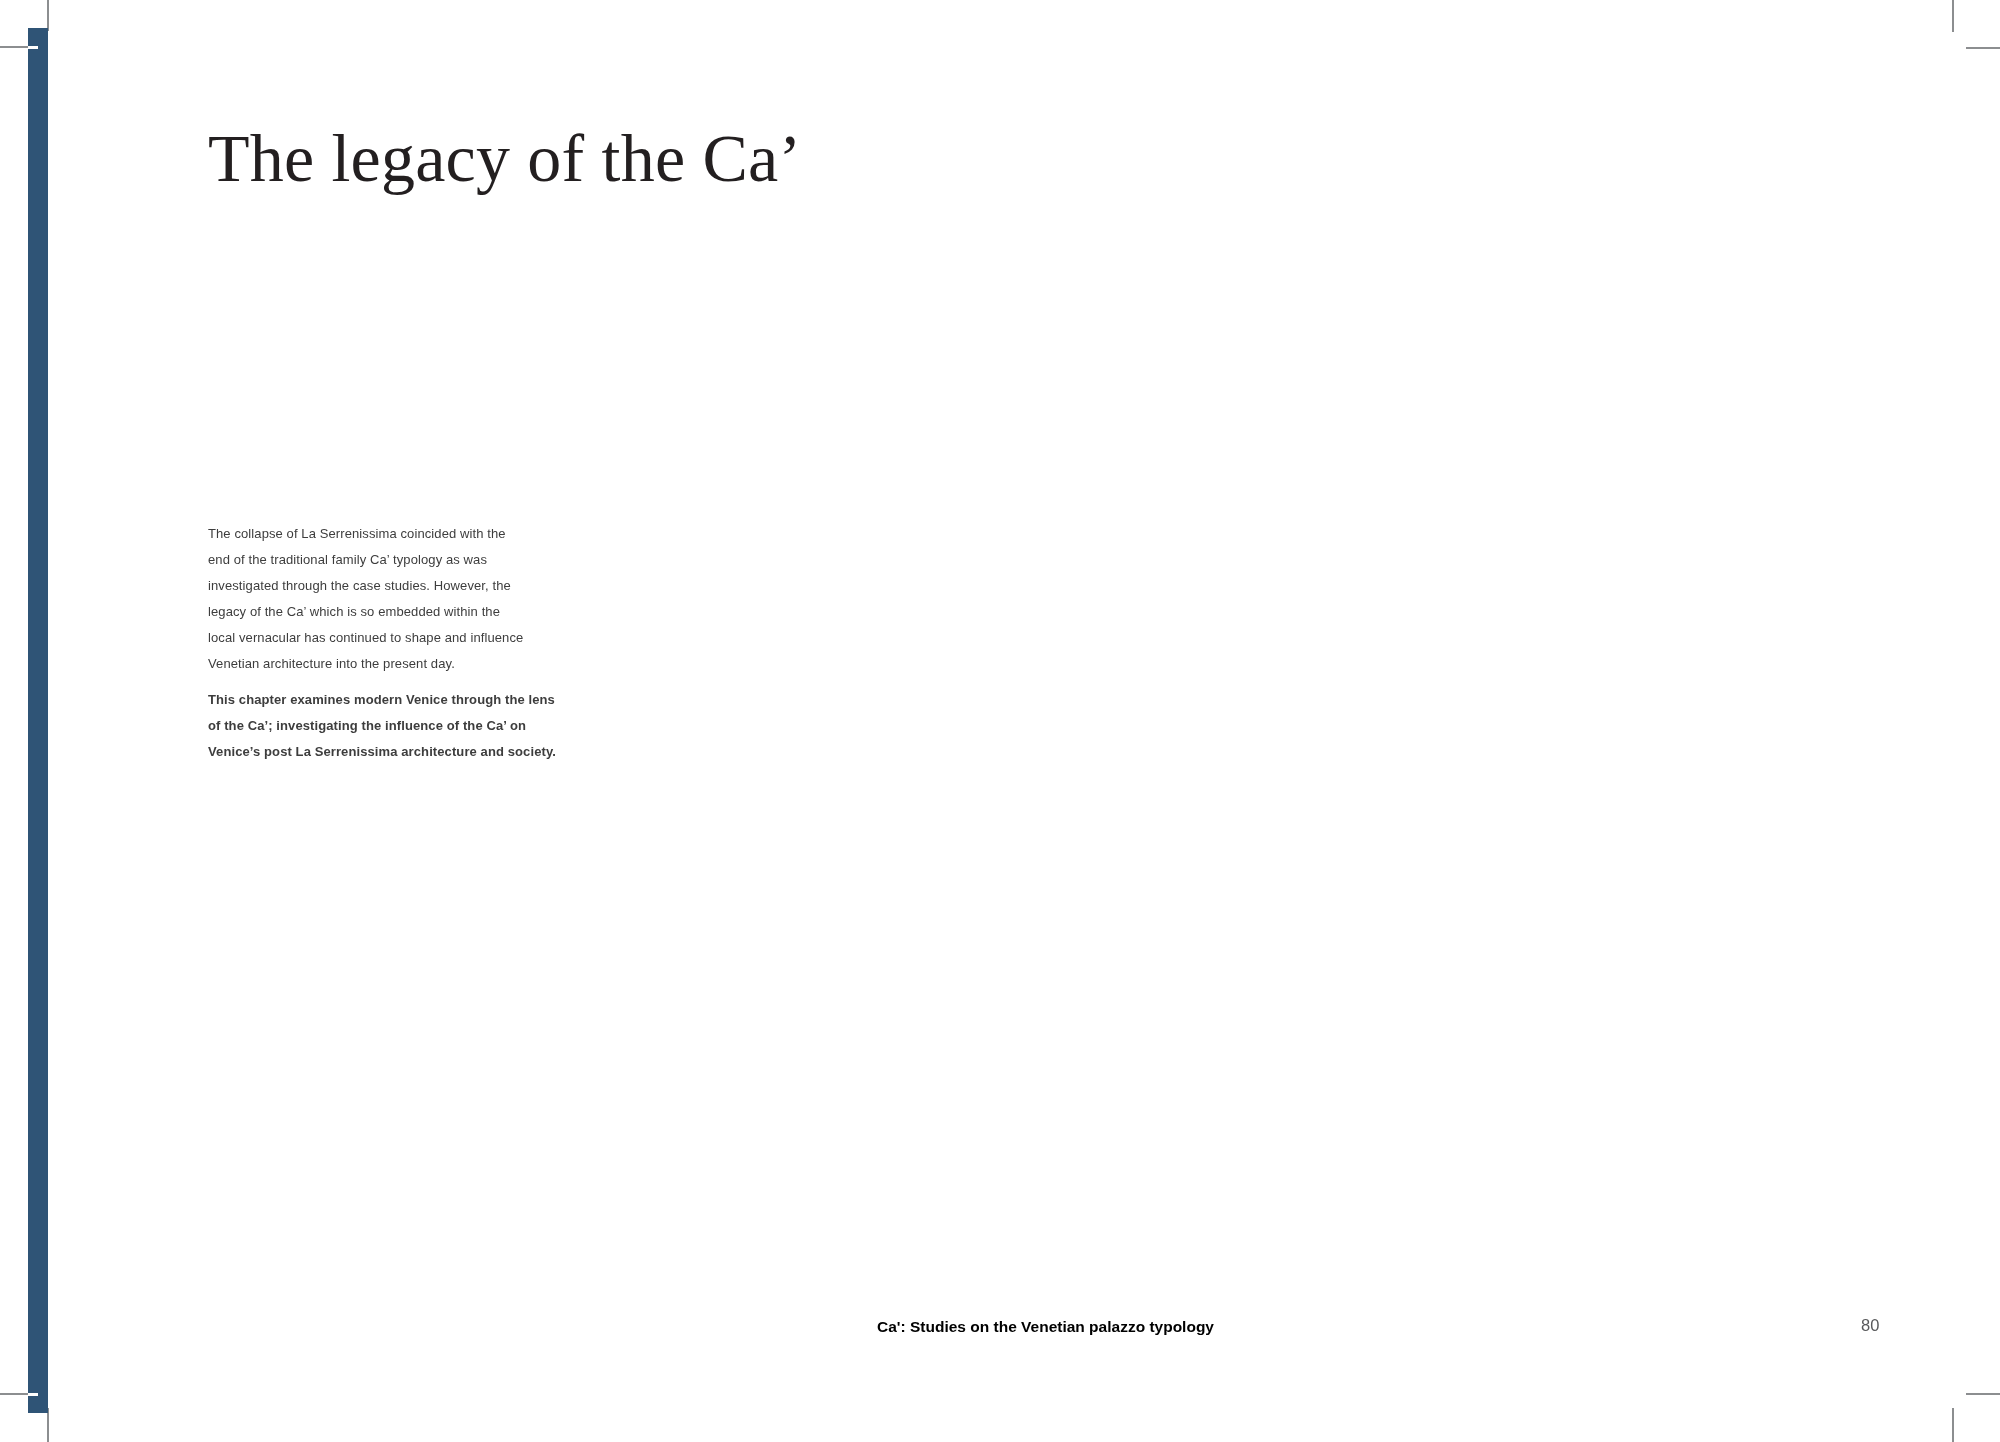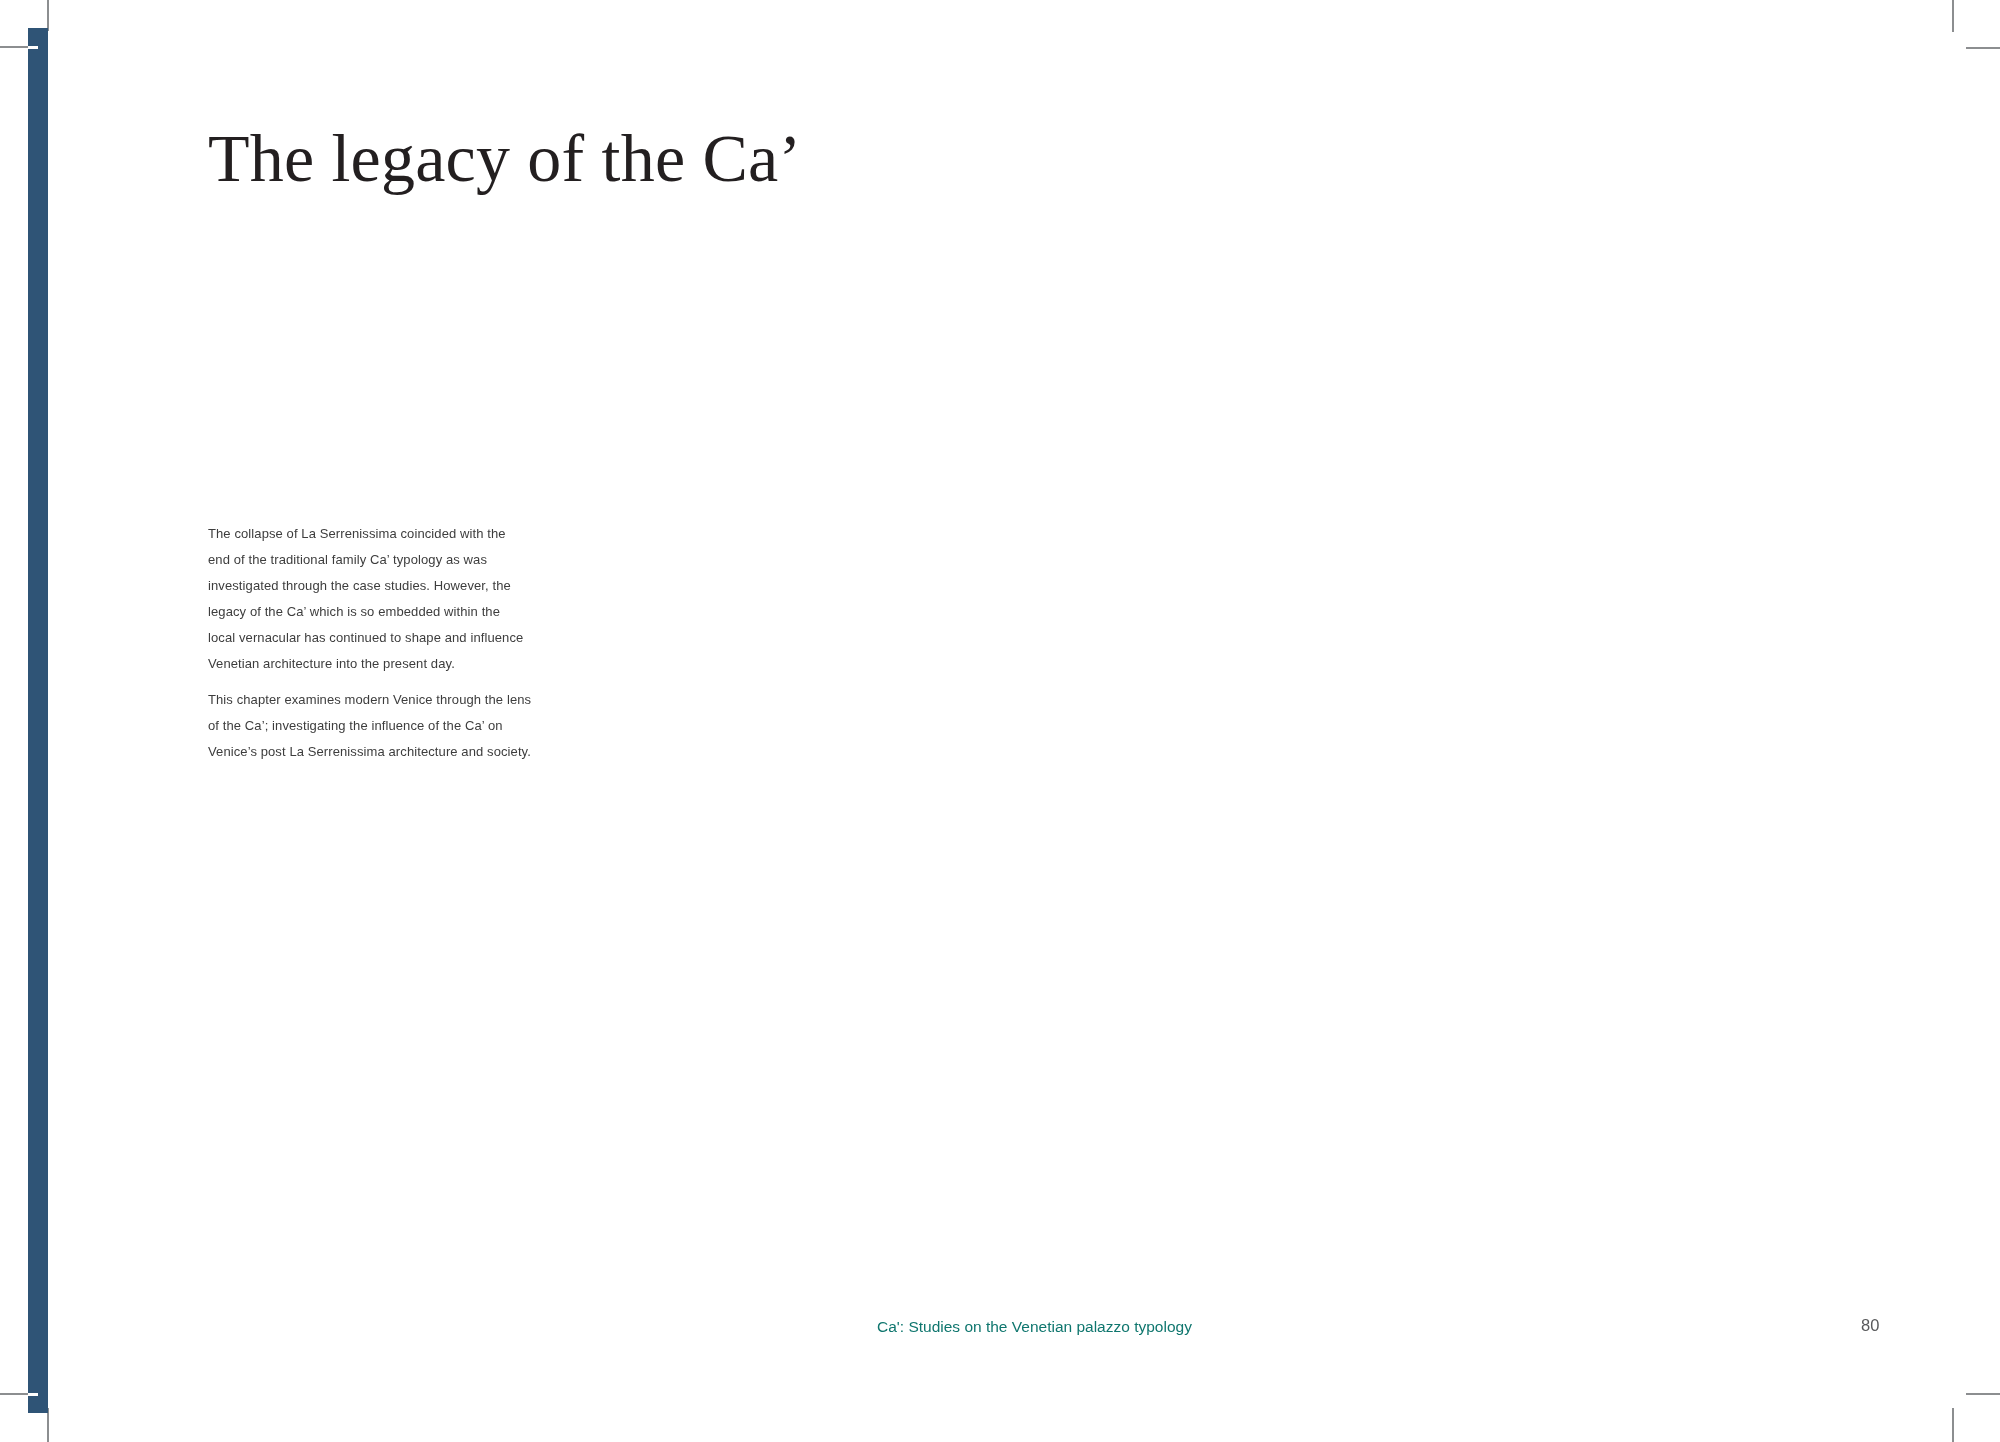--- a/index.html
+++ b/index.html
@@ -54,21 +54,21 @@
     width: 600px;
     font-size: 13px;
     line-height: 26px;
     letter-spacing: 0.1px;
     color: #3d3d3d;
   }
   .body-copy p {
     margin: 0 0 10px 0;
     white-space: pre-line;
   }
-  .body-copy p:last-child { margin-bottom: 16px; }
+  .body-copy p:last-child { margin-bottom: 16px; font-weight: bold; }
 
   .running-footer {
     position: absolute;
     left: 877px;
     top: 1318px;
     font-size: 15.5px;
     line-height: 17px;
     color: #58595b;
     white-space: nowrap;
   }
@@ -107,17 +107,17 @@
 end of the traditional family Ca’ typology as was
 investigated through the case studies. However, the
 legacy of the Ca’ which is so embedded within the
 local vernacular has continued to shape and influence
 Venetian architecture into the present day.</p>
     <p>This chapter examines modern Venice through the lens
 of the Ca’; investigating the influence of the Ca’ on
 Venice’s post La Serrenissima architecture and society.</p>
   </div>
 
-  <div class="running-footer" style="color: #0f766e;">Ca': Studies on the Venetian palazzo typology</div>
+  <div class="running-footer" style="color: #000000; font-weight: bold;">Ca': Studies on the Venetian palazzo typology</div>
 
   <div class="page-number" style="color: rgb(88, 89, 91); margin-left: 16px;">80</div>
 
 </div>
 
 </body></html>

